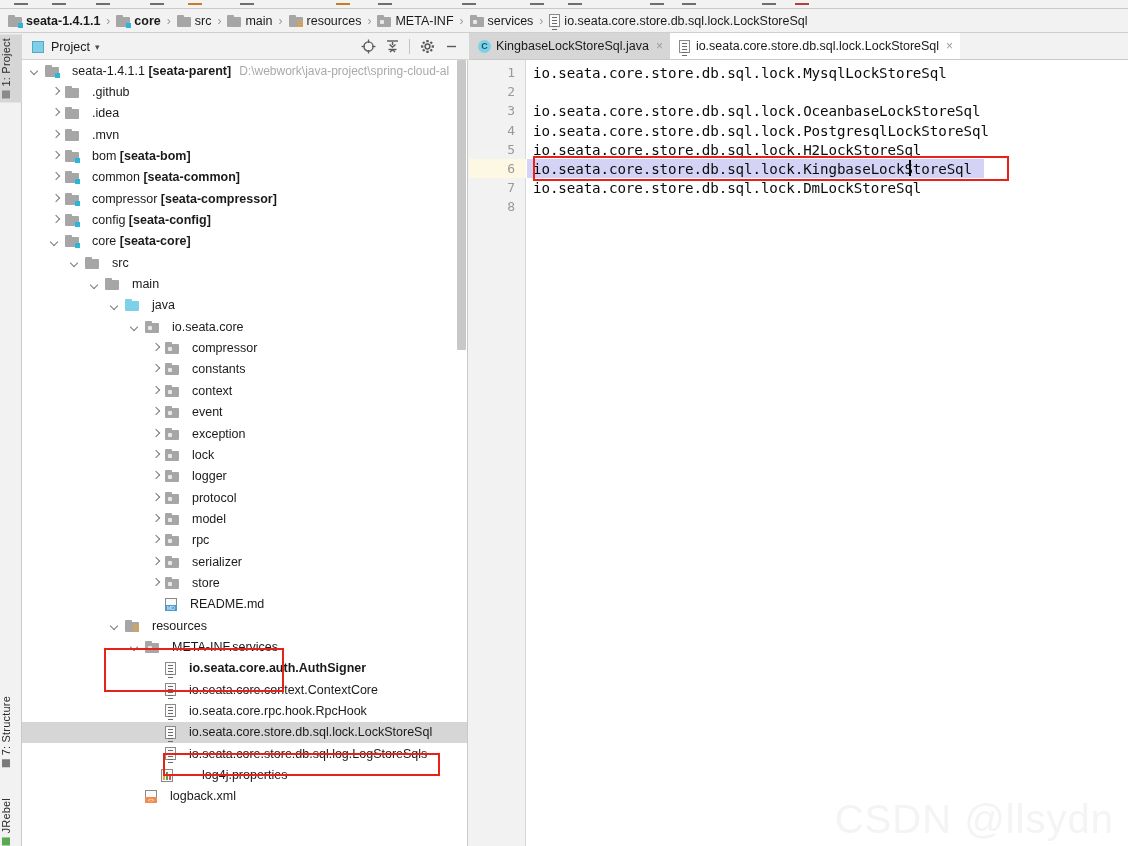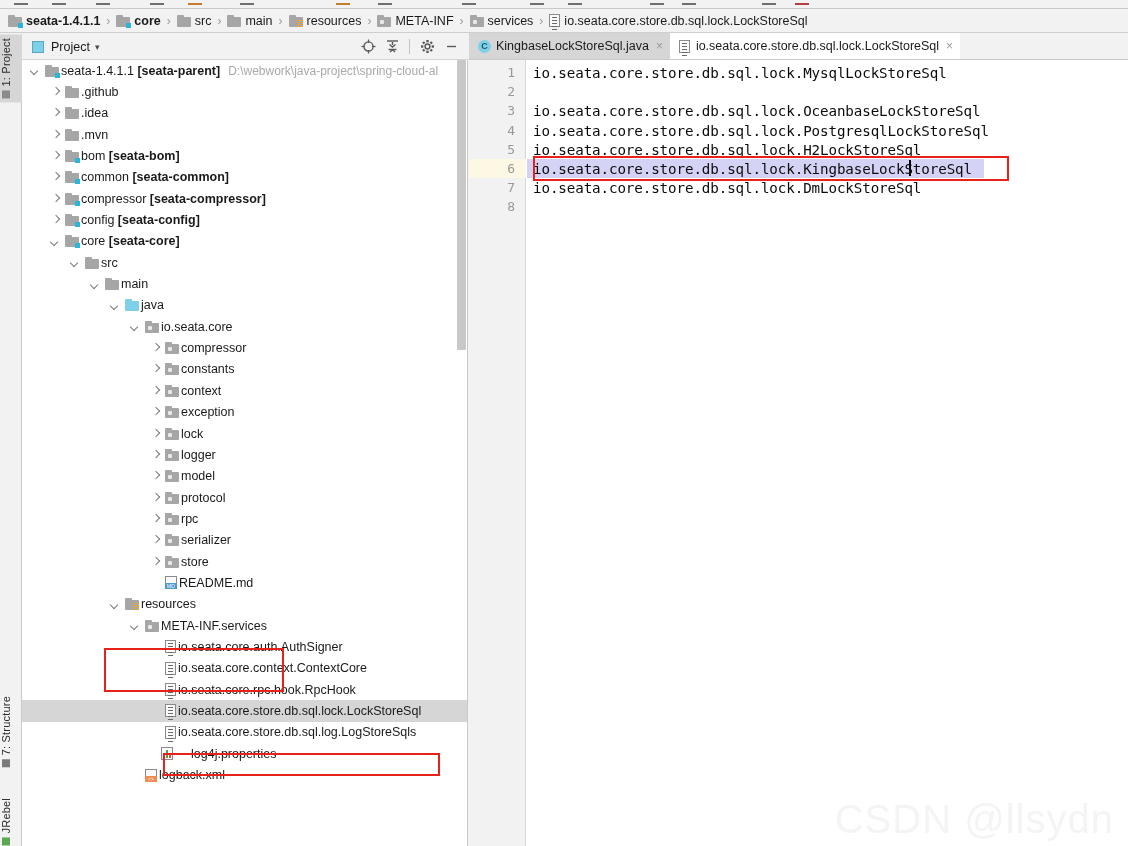--- a/index.html
+++ b/index.html
@@ -100,21 +100,21 @@
   .arrow.closed::before {
     content:""; position:absolute; left:3px; top:1.5px;
     width:5px; height:5px; border-right:1.6px solid #7a7a7a; border-top:1.6px solid #7a7a7a;
     transform:rotate(45deg);
   }
   .arrow.open::before {
     content:""; position:absolute; left:1px; top:3px;
     width:5px; height:5px; border-right:1.6px solid #7a7a7a; border-top:1.6px solid #7a7a7a;
     transform:rotate(135deg);
   }
-  .rlabel { margin-left:2px; }
+  .rlabel { margin-left:13px; }
   .rlabel .b { font-weight:bold; }
   .rpath { margin-left:8px; color:#a9a9a9; font-size:12px; }
 
   
   .mdicon, .propicon, .xmlicon {
     position:relative; width:12px; height:13px; flex:0 0 12px;
   }
   .mdicon .s { position:absolute; inset:0; background:#fafafa; border:1px solid #8a8a8a; }
   .mdicon .t { position:absolute; left:0; bottom:0; width:12px; height:6px;
                background:#4f9bd0; color:#fff; font-size:5px; line-height:6px;
@@ -469,20 +469,29 @@
           </span>
           <span class="rlabel">context</span>
         </div>
         <div class="row" style="padding-left: 128px;">
           <span class="arrow closed"></span>
           <span class="ficon pkg" style="margin-left: 4px;">
             <span class="tab"></span>
             <span class="body"></span>
             <span class="dot"></span>
           </span>
+          <span class="rlabel">event</span>
+        </div>
+        <div class="row" style="padding-left: 128px;">
+          <span class="arrow closed"></span>
+          <span class="ficon pkg" style="margin-left: 4px;">
+            <span class="tab"></span>
+            <span class="body"></span>
+            <span class="dot"></span>
+          </span>
           <span class="rlabel">exception</span>
         </div>
         <div class="row" style="padding-left: 128px;">
           <span class="arrow closed"></span>
           <span class="ficon pkg" style="margin-left: 4px;">
             <span class="tab"></span>
             <span class="body"></span>
             <span class="dot"></span>
           </span>
           <span class="rlabel">lock</span>
@@ -496,30 +505,30 @@
           </span>
           <span class="rlabel">logger</span>
         </div>
         <div class="row" style="padding-left: 128px;">
           <span class="arrow closed"></span>
           <span class="ficon pkg" style="margin-left: 4px;">
             <span class="tab"></span>
             <span class="body"></span>
             <span class="dot"></span>
           </span>
+          <span class="rlabel">protocol</span>
+        </div>
+        <div class="row" style="padding-left: 128px;">
+          <span class="arrow closed"></span>
+          <span class="ficon pkg" style="margin-left: 4px;">
+            <span class="tab"></span>
+            <span class="body"></span>
+            <span class="dot"></span>
+          </span>
           <span class="rlabel">model</span>
-        </div>
-        <div class="row" style="padding-left: 128px;">
-          <span class="arrow closed"></span>
-          <span class="ficon pkg" style="margin-left: 4px;">
-            <span class="tab"></span>
-            <span class="body"></span>
-            <span class="dot"></span>
-          </span>
-          <span class="rlabel">protocol</span>
         </div>
         <div class="row" style="padding-left: 128px;">
           <span class="arrow closed"></span>
           <span class="ficon pkg" style="margin-left: 4px;">
             <span class="tab"></span>
             <span class="body"></span>
             <span class="dot"></span>
           </span>
           <span class="rlabel">rpc</span>
         </div>
@@ -565,21 +574,21 @@
         </div>
         <div class="row" style="padding-left: 108px;">
           <span class="arrow open"></span>
           <span class="ficon pkg" style="margin-left: 4px;">
             <span class="tab"></span>
             <span class="body"></span>
             <span class="dot"></span>
           </span>
           <span class="rlabel">META-INF.services</span>
         </div>
-        <div class="row" style="padding-left: 128px;">
+        <div class="row" style="padding-left: 128px; font-weight: bold;">
           <span class="arrow"></span>
           <span class="fileicon" style="margin-left: 4px;">
             <span class="sheet">
               <i></i>
               <i></i>
               <i></i>
               <i></i>
               <i></i>
             </span>
           </span>

